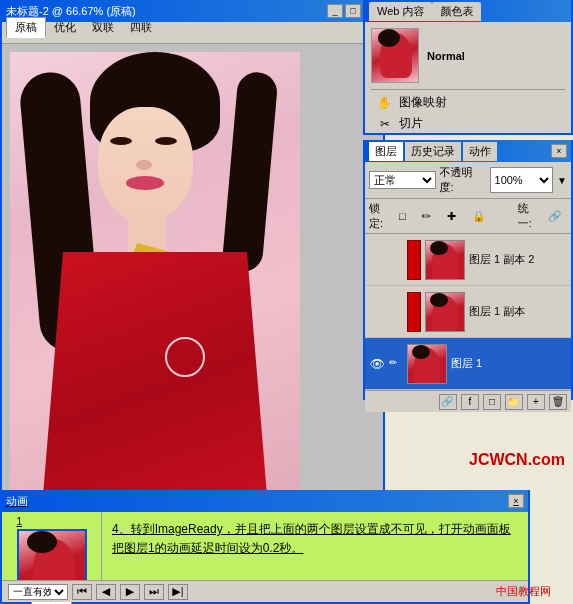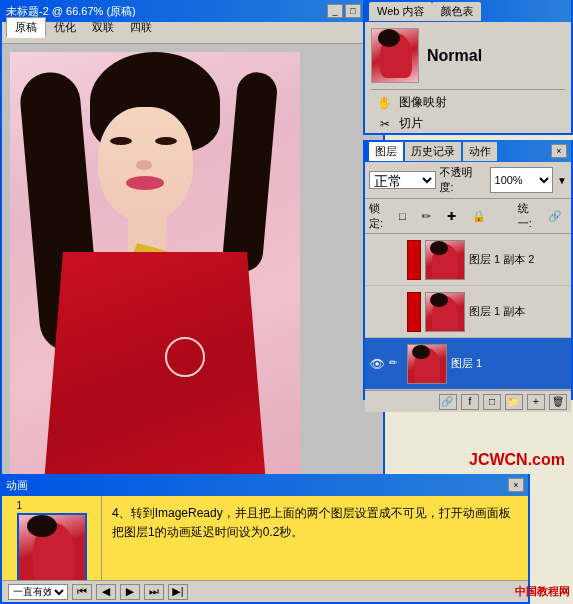--- a/index.html
+++ b/index.html
@@ -289,21 +289,21 @@
     }
     .thumb-hair {
       position: absolute;
       top: 0; left: 6px;
       width: 22px; height: 18px;
       background: #1a0a05;
       border-radius: 50%;
     }
 
     .normal-label {
-      font-size: 16px;
+      font-size: 11px;
       font-weight: bold;
       color: #000;
     }
 
     .tool-item {
       display: flex;
       align-items: center;
       gap: 6px;
       padding: 2px 6px;
       font-size: 12px;
@@ -352,21 +352,21 @@
     .layers-controls {
       padding: 3px 4px;
       display: flex;
       align-items: center;
       gap: 4px;
       border-bottom: 1px solid #999;
     }
     .mode-select {
       width: 68px;
       height: 18px;
-      font-size: 14px;
+      font-size: 11px;
       border: 1px solid #888;
       background: white;
     }
     .opacity-select {
       width: 65px;
       height: 26px;
       font-size: 11px;
       border: 1px solid #888;
       background: white;
     }
@@ -454,24 +454,25 @@
       font-size: 10px;
       display: flex; align-items: center; justify-content: center;
       cursor: pointer;
     }
 
     
     .anim-panel {
       position: absolute;
       bottom: 0; left: 0;
       width: 530px;
-      height: 130px;
-      background: #fde047;
+      height: 114px;
+      background: #bef264;
       border: 2px solid #0054e3;
       border-top: 0;
+      text-decoration: underline;
     }
 
     .anim-title-bar {
       background: linear-gradient(to right, #0054e3, #2980d9);
       height: 22px;
       display: flex;
       align-items: center;
       padding: 0 4px;
       justify-content: space-between;
       color: white;
@@ -562,24 +563,24 @@
       border: 1px solid #888;
       display: flex; align-items: center; justify-content: center;
       font-size: 11px;
       cursor: pointer;
     }
 
     
     .watermark {
       position: absolute;
       bottom: 5px;
-      right: 3px;
+      right: 22px;
       font-size: 11px;
       color: #cc0000;
-      font-weight: bold;
+      font-weight: normal;
       z-index: 100;
       text-align: right;
     }
     .watermark2 {
       position: absolute;
       bottom: 135px;
       right: 8px;
       font-size: 16px;
       color: #cc0000;
       font-weight: bold;

